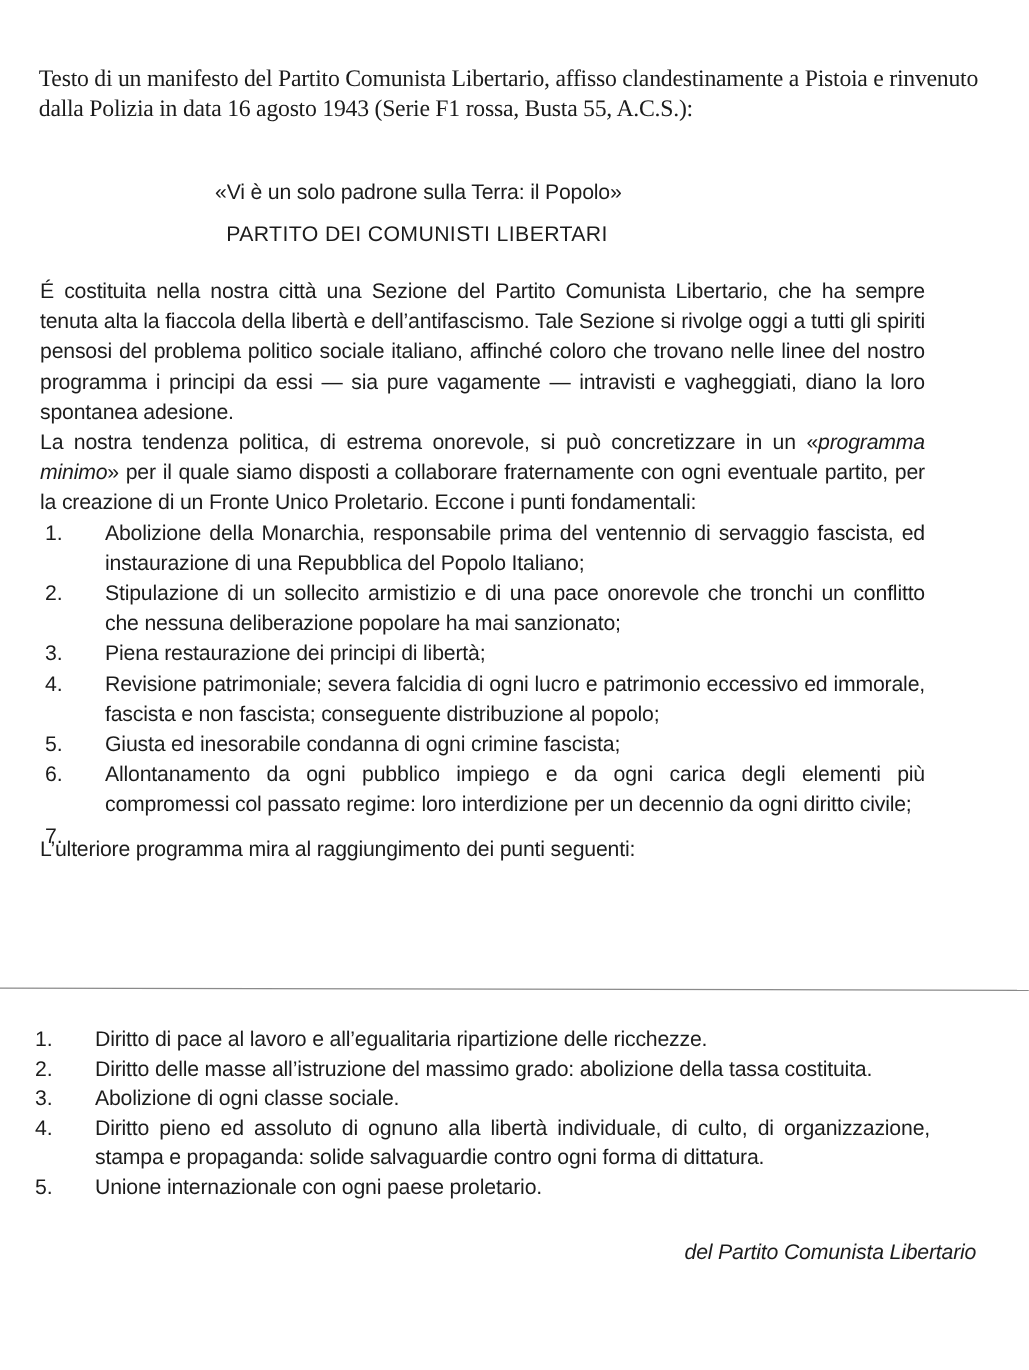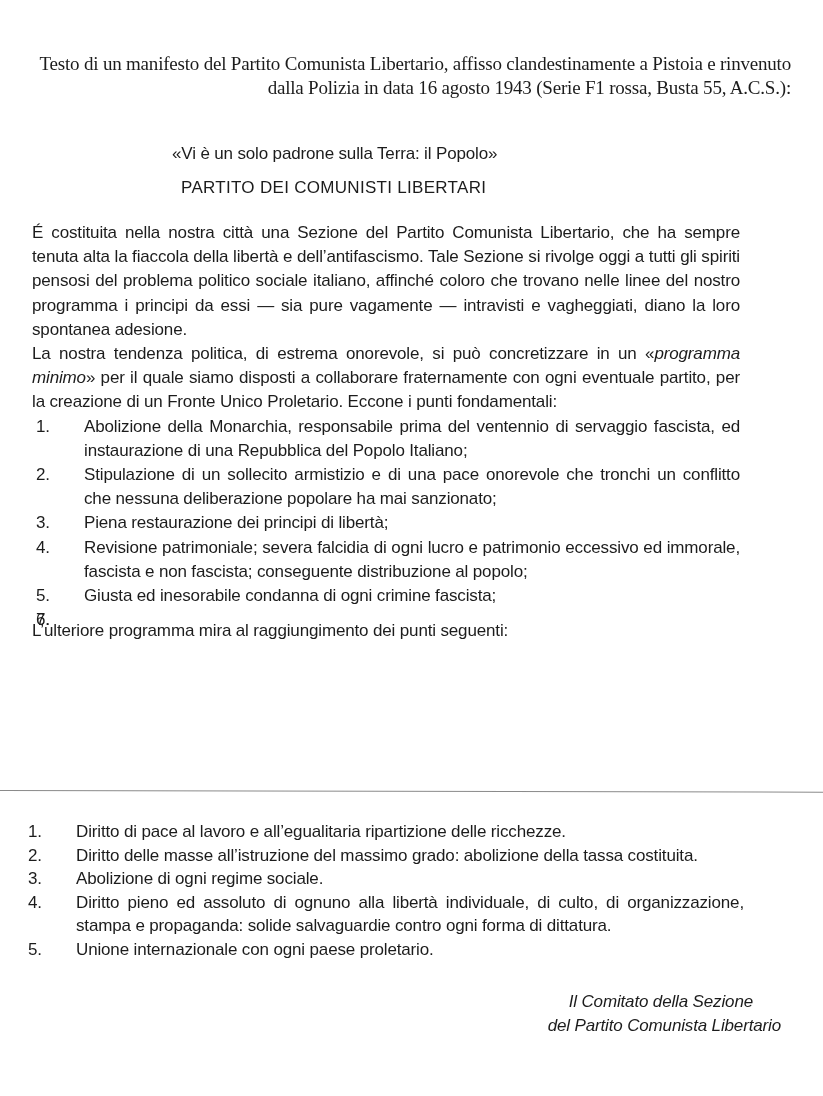--- a/index.html
+++ b/index.html
@@ -17,21 +17,20 @@
     .intro {
       position: absolute;
       left: 31px;
       top: 52px;
       width: 760px;
       font-family: "Liberation Serif", serif;
       font-size: 19px;
       line-height: 24px;
       letter-spacing: -0.2px;
       margin: 0;
-      text-align: right;
     }
     .sans {
       font-family: "Liberation Sans", sans-serif;
       font-size: 17px;
       letter-spacing: -0.15px;
     }
     .motto {
       position: absolute;
       left: 172px;
       top: 144px;
@@ -127,32 +126,31 @@
 
 <div class="body-text sans">
   <p>É costituita nella nostra città una Sezione del Partito Comunista Libertario, che ha sempre tenuta alta la fiaccola della libertà e dell’antifascismo. Tale Sezione si rivolge oggi a tutti gli spiriti pensosi del problema politico sociale italiano, affinché coloro che trovano nelle linee del nostro programma i principi da essi — sia pure vagamente — intravisti e vagheggiati, diano la loro spontanea adesione.</p>
   <p><span>La nostra tendenza politica, di estrema onorevole, si può concretizzare in un «</span><em>programma minimo</em><span>» per il quale siamo disposti a collaborare fraternamente con ogni eventuale partito, per la creazione di un Fronte Unico Proletario. Eccone i punti fondamentali:</span></p>
   <ol class="list">
     <li><span class="num">1.</span><span>Abolizione della Monarchia, responsabile prima del ventennio di servaggio fascista, ed instaurazione di una Repubblica del Popolo Italiano;</span></li>
     <li><span class="num">2.</span><span>Stipulazione di un sollecito armistizio e di una pace onorevole che tronchi un conflitto che nessuna deliberazione popolare ha mai sanzionato;</span></li>
     <li><span class="num">3.</span><span>Piena restaurazione dei principi di libertà;</span></li>
     <li><span class="num">4.</span><span>Revisione patrimoniale; severa falcidia di ogni lucro e patrimonio eccessivo ed immorale, fascista e non fascista; conseguente distribuzione al popolo;</span></li>
     <li><span class="num">5.</span><span>Giusta ed inesorabile condanna di ogni crimine fascista;</span></li>
-    <li><span class="num">6.</span></li>
+    <li><span class="num">6.</span><span>Allontanamento da ogni pubblico impiego e da ogni carica degli elementi più compromessi col passato regime: loro interdizione per un decennio da ogni diritto civile;</span></li>
     <li><span class="num">7.</span></li>
   </ol>
   <p class="after-list">L’ulteriore programma mira al raggiungimento dei punti seguenti:</p>
 </div>
 
 <div class="divider"></div>
 
 <ol class="list2 sans">
   <li><span class="num">1.</span><span>Diritto di pace al lavoro e all’egualitaria ripartizione delle ricchezze.</span></li>
   <li><span class="num">2.</span><span>Diritto delle masse all’istruzione del massimo grado: abolizione della tassa costituita.</span></li>
-  <li><span class="num">3.</span><span>Abolizione di ogni regime sociale.</span></li>
+  <li><span class="num">3.</span><span>Abolizione di ogni classe sociale.</span></li>
   <li><span class="num">4.</span><span>Diritto pieno ed assoluto di ognuno alla libertà individuale, di culto, di organizzazione, stampa e propaganda: solide salvaguardie contro ogni forma di dittatura.</span></li>
   <li><span class="num">5.</span><span>Unione internazionale con ogni paese proletario.</span></li>
 </ol>
 
 <div class="signature sans">
-  <div class="l1">Il Comitato della Sezione</div>
   <div>del Partito Comunista Libertario</div>
 </div>
 
 </body></html>

